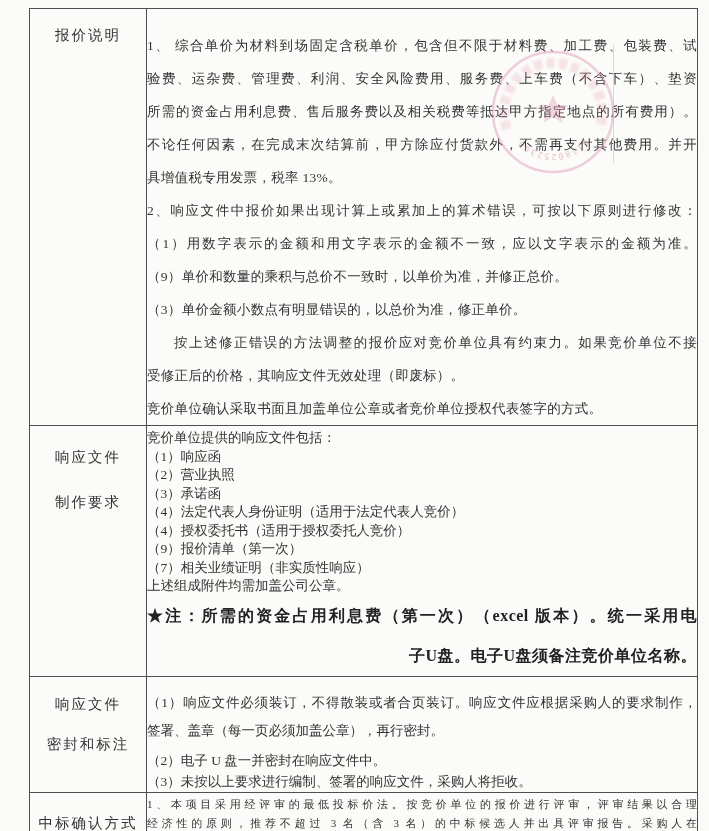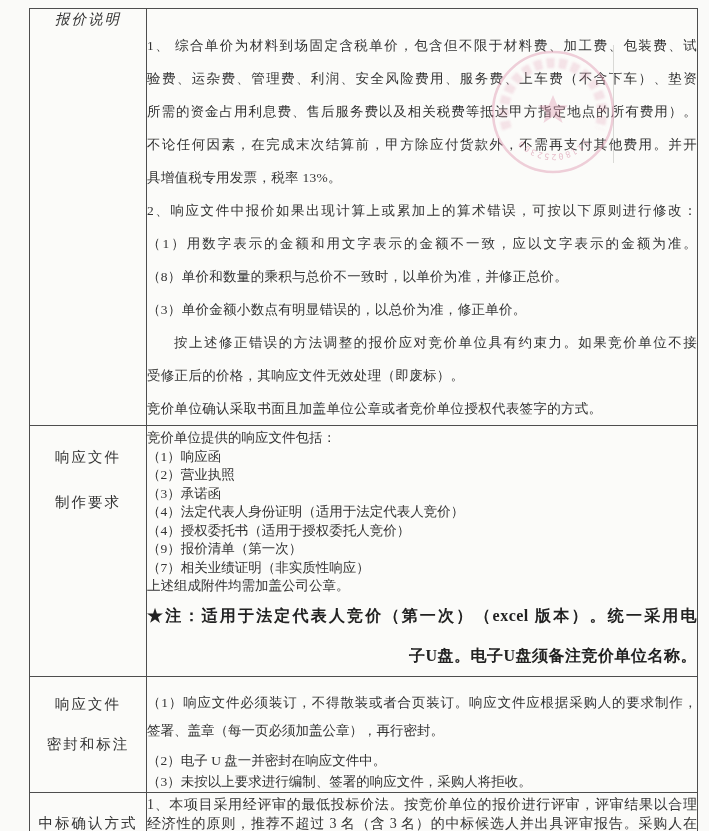--- a/index.html
+++ b/index.html
@@ -30,21 +30,21 @@
   }
   .label-cell .ln{line-height:20px;}
 
   .content-cell{padding:0 8px 0 7px;}
   .ln{white-space:nowrap;}
   .ln.fill{white-space:normal;text-align:justify;text-align-last:justify;}
   .ln.indent{padding-left:27px;}
 
   
   .r-quotation{height:405px;}
-  .r-quotation .label-cell{font-style:italic;}
+  .r-quotation .label-cell{padding-top:16px;}
   .r-quotation .content-cell{padding-top:20px;}
   .r-quotation .content-cell .ln{line-height:33px;font-size:13.5px;letter-spacing:0.3px;}
 
   
   .r-preparation{height:243px;}
   .r-preparation .label-cell{padding-top:9px;}
   .r-preparation .label-cell .ln{line-height:45px;}
   .r-preparation .content-cell{padding-top:3px;}
   .r-preparation .list .ln{line-height:18.5px;font-size:13.5px;}
   .r-preparation .note .ln{
@@ -58,21 +58,21 @@
   .r-sealing .label-cell{padding-top:7px;}
   .r-sealing .label-cell .ln{line-height:40px;}
   .r-sealing .content-cell{padding-top:12px;}
   .r-sealing .content-cell .ln{line-height:28px;font-size:13.5px;}
   .r-sealing .content-cell .ln:nth-child(3){margin-top:5px;line-height:22px;}
   .r-sealing .content-cell .ln:nth-child(4){line-height:20px;}
 
   
   .r-award .label-cell{vertical-align:middle;padding-top:0;}
   .r-award .content-cell{padding-top:2px;}
-  .r-award .content-cell .ln{line-height:19.5px;font-size:14px;}
+  .r-award .content-cell .ln{line-height:19.5px;font-size:11px;}
 
   
   .seal{
     position:absolute;left:486px;top:45px;width:134px;height:134px;
     pointer-events:none;opacity:0.85;
   }
   
   .crease{
     position:absolute;left:613px;top:45px;width:1px;height:118px;
     background:#d9d9d6;
@@ -92,21 +92,21 @@
           <div class="ln">报价说明</div>
         </td>
     <td class="content-cell">
           <div class="ln fill">1、 综合单价为材料到场固定含税单价，包含但不限于材料费、加工费、包装费、试</div>
           <div class="ln fill">验费、运杂费、管理费、利润、安全风险费用、服务费、上车费（不含下车）、垫资</div>
           <div class="ln fill">所需的资金占用利息费、售后服务费以及相关税费等抵达甲方指定地点的所有费用）。</div>
           <div class="ln fill">不论任何因素，在完成末次结算前，甲方除应付货款外，不需再支付其他费用。并开</div>
           <div class="ln">具增值税专用发票，税率 13%。</div>
           <div class="ln fill">2、响应文件中报价如果出现计算上或累加上的算术错误，可按以下原则进行修改：</div>
           <div class="ln fill">（1）用数字表示的金额和用文字表示的金额不一致，应以文字表示的金额为准。</div>
-          <div class="ln">（8）单价和数量的乘积与总价不一致时，以单价为准，并修正总价。</div>
+          <div class="ln">（9）单价和数量的乘积与总价不一致时，以单价为准，并修正总价。</div>
           <div class="ln">（3）单价金额小数点有明显错误的，以总价为准，修正单价。</div>
           <div class="ln fill indent">按上述修正错误的方法调整的报价应对竞价单位具有约束力。如果竞价单位不接</div>
           <div class="ln">受修正后的价格，其响应文件无效处理（即废标）。</div>
           <div class="ln">竞价单位确认采取书面且加盖单位公章或者竞价单位授权代表签字的方式。</div>
         </td>
   </tr>
   <tr class="r-preparation">
     <td class="label-cell">
           <div class="ln">响应文件</div>
           <div class="ln">制作要求</div>
@@ -117,21 +117,21 @@
             <div class="ln">（1）响应函</div>
             <div class="ln">（2）营业执照</div>
             <div class="ln">（3）承诺函</div>
             <div class="ln">（4）法定代表人身份证明（适用于法定代表人竞价）</div>
             <div class="ln">（4）授权委托书（适用于授权委托人竞价）</div>
             <div class="ln">（9）报价清单（第一次）</div>
             <div class="ln">（7）相关业绩证明（非实质性响应）</div>
             <div class="ln">上述组成附件均需加盖公司公章。</div>
           </div>
       <div class="note">
-            <div class="ln fill">★注：适用于法定代表人竞价（第一次）（excel 版本）。统一采用电</div>
+            <div class="ln fill">★注：所需的资金占用利息费（第一次）（excel 版本）。统一采用电</div>
             <div class="ln">子U盘。电子U盘须备注竞价单位名称。</div>
           </div>
     </td>
   </tr>
   <tr class="r-sealing">
     <td class="label-cell">
           <div class="ln">响应文件</div>
           <div class="ln">密封和标注</div>
         </td>
     <td class="content-cell">

